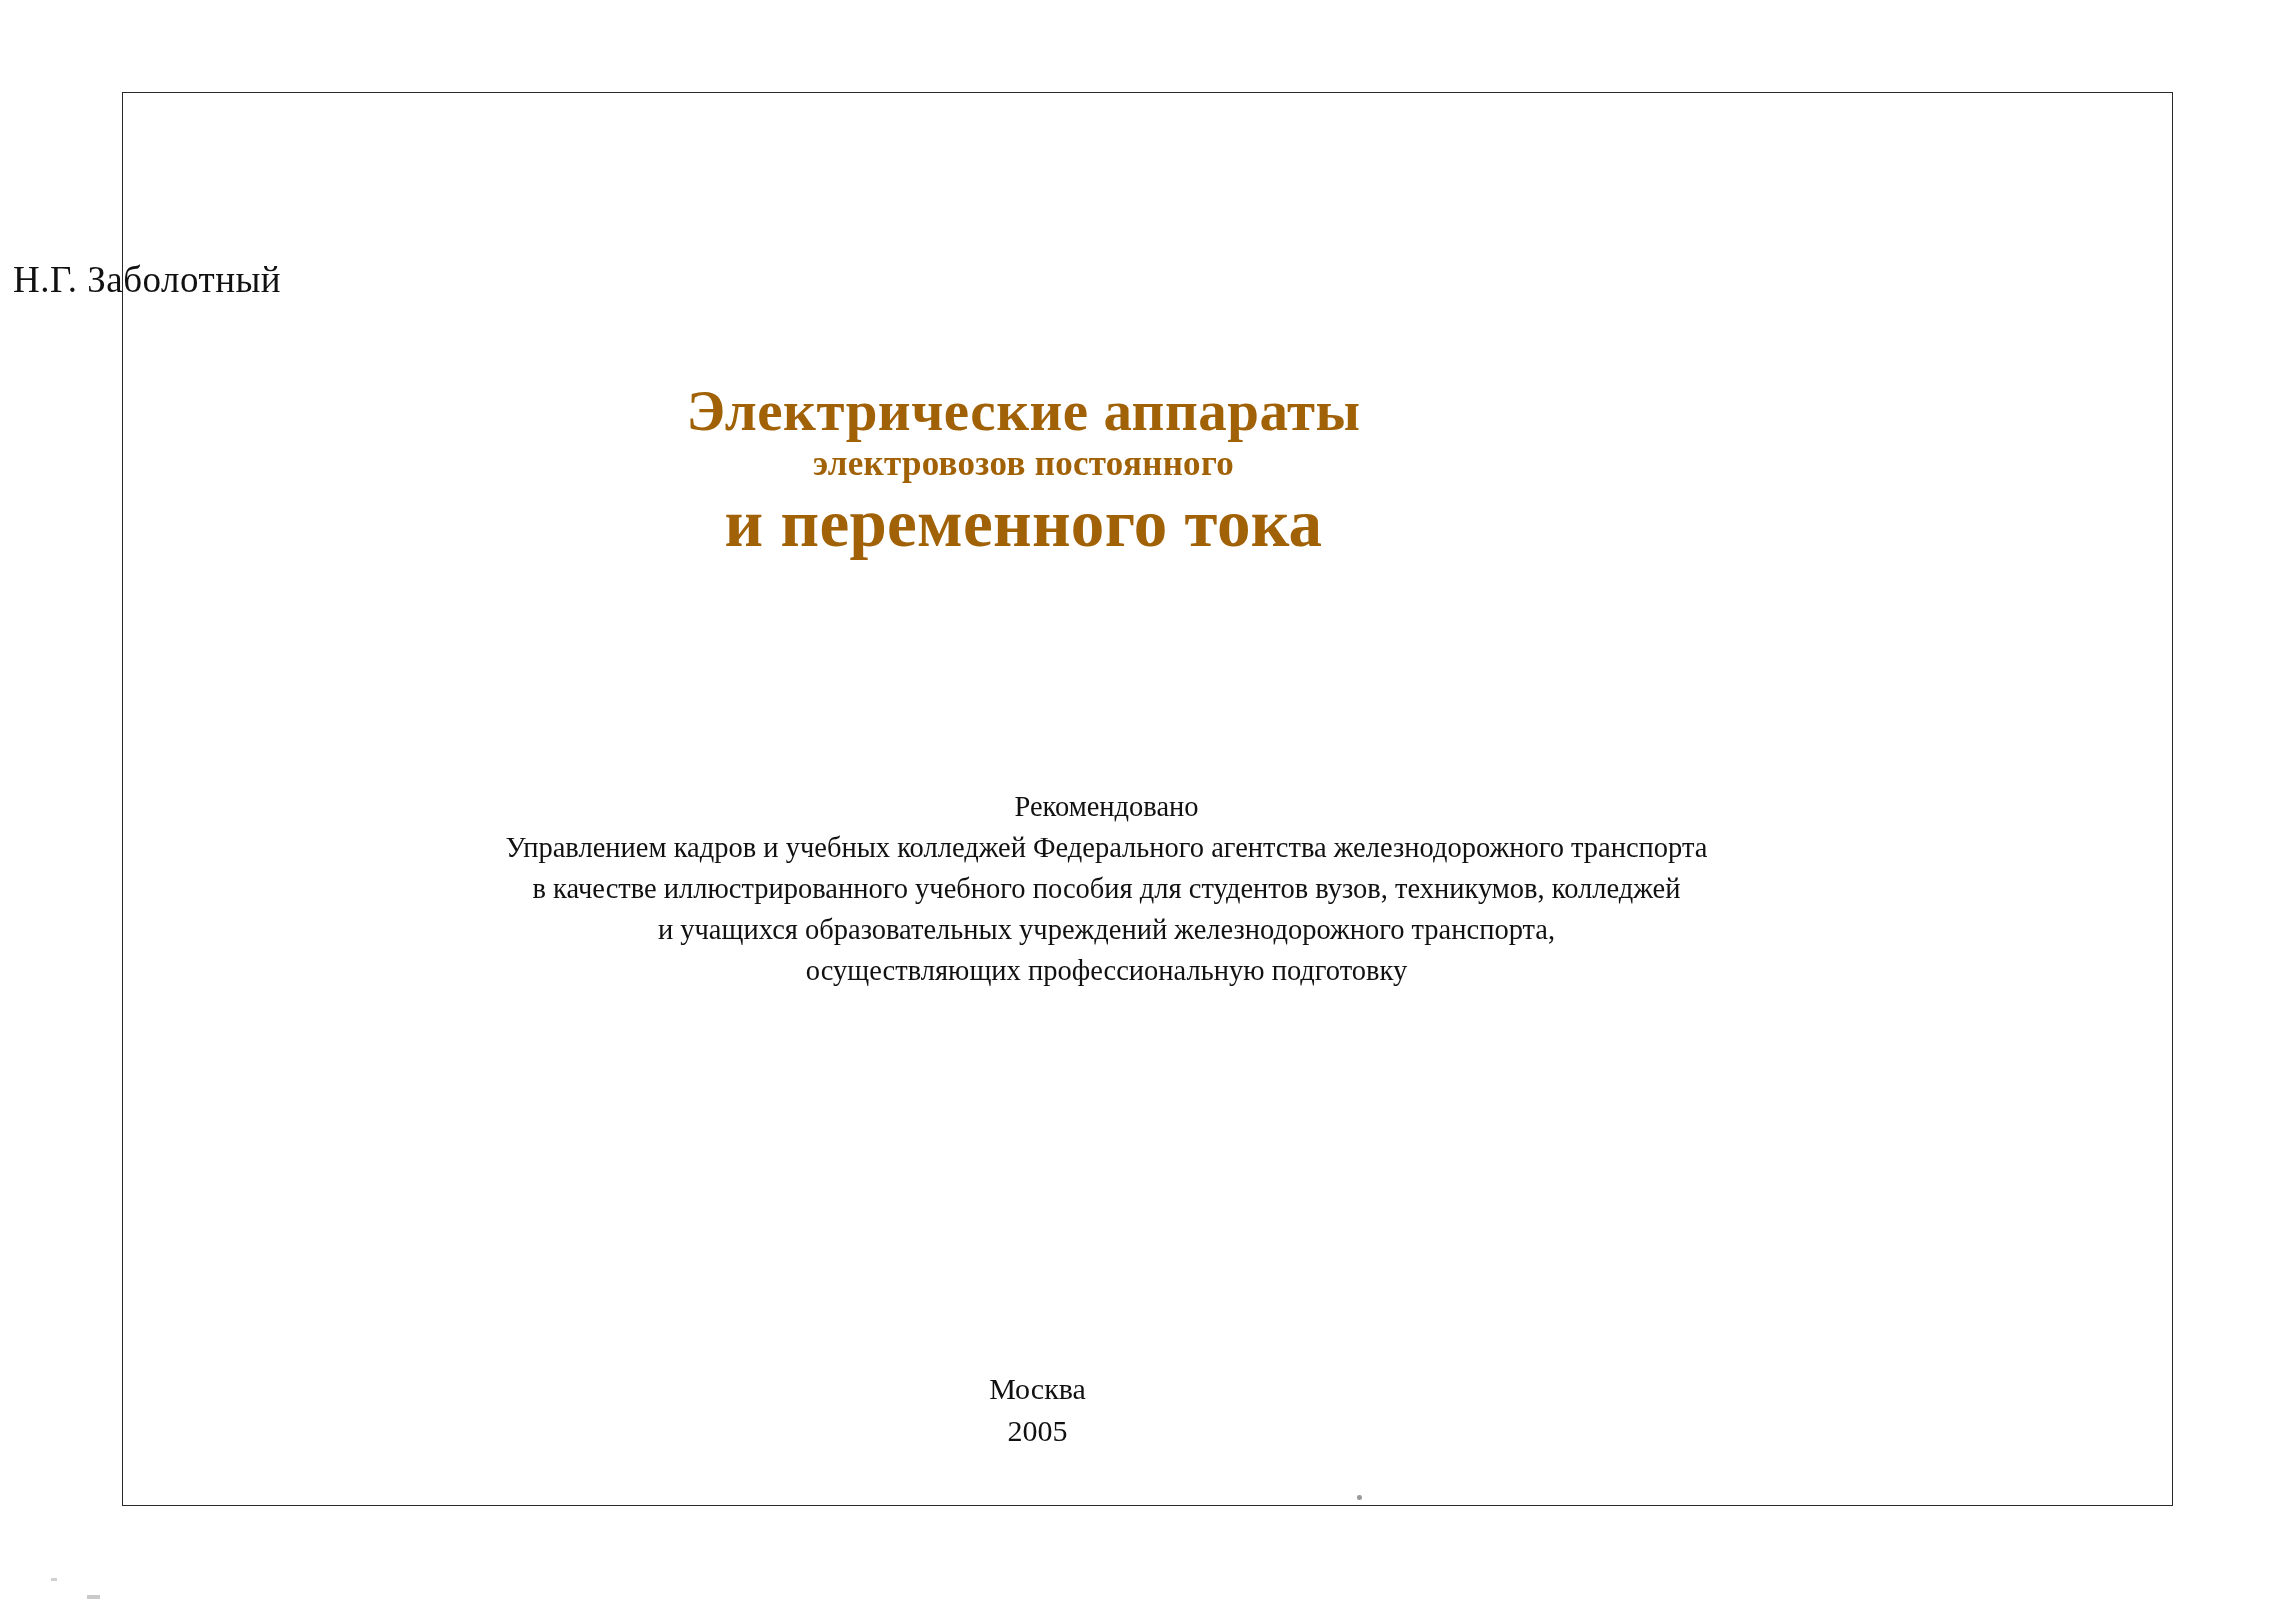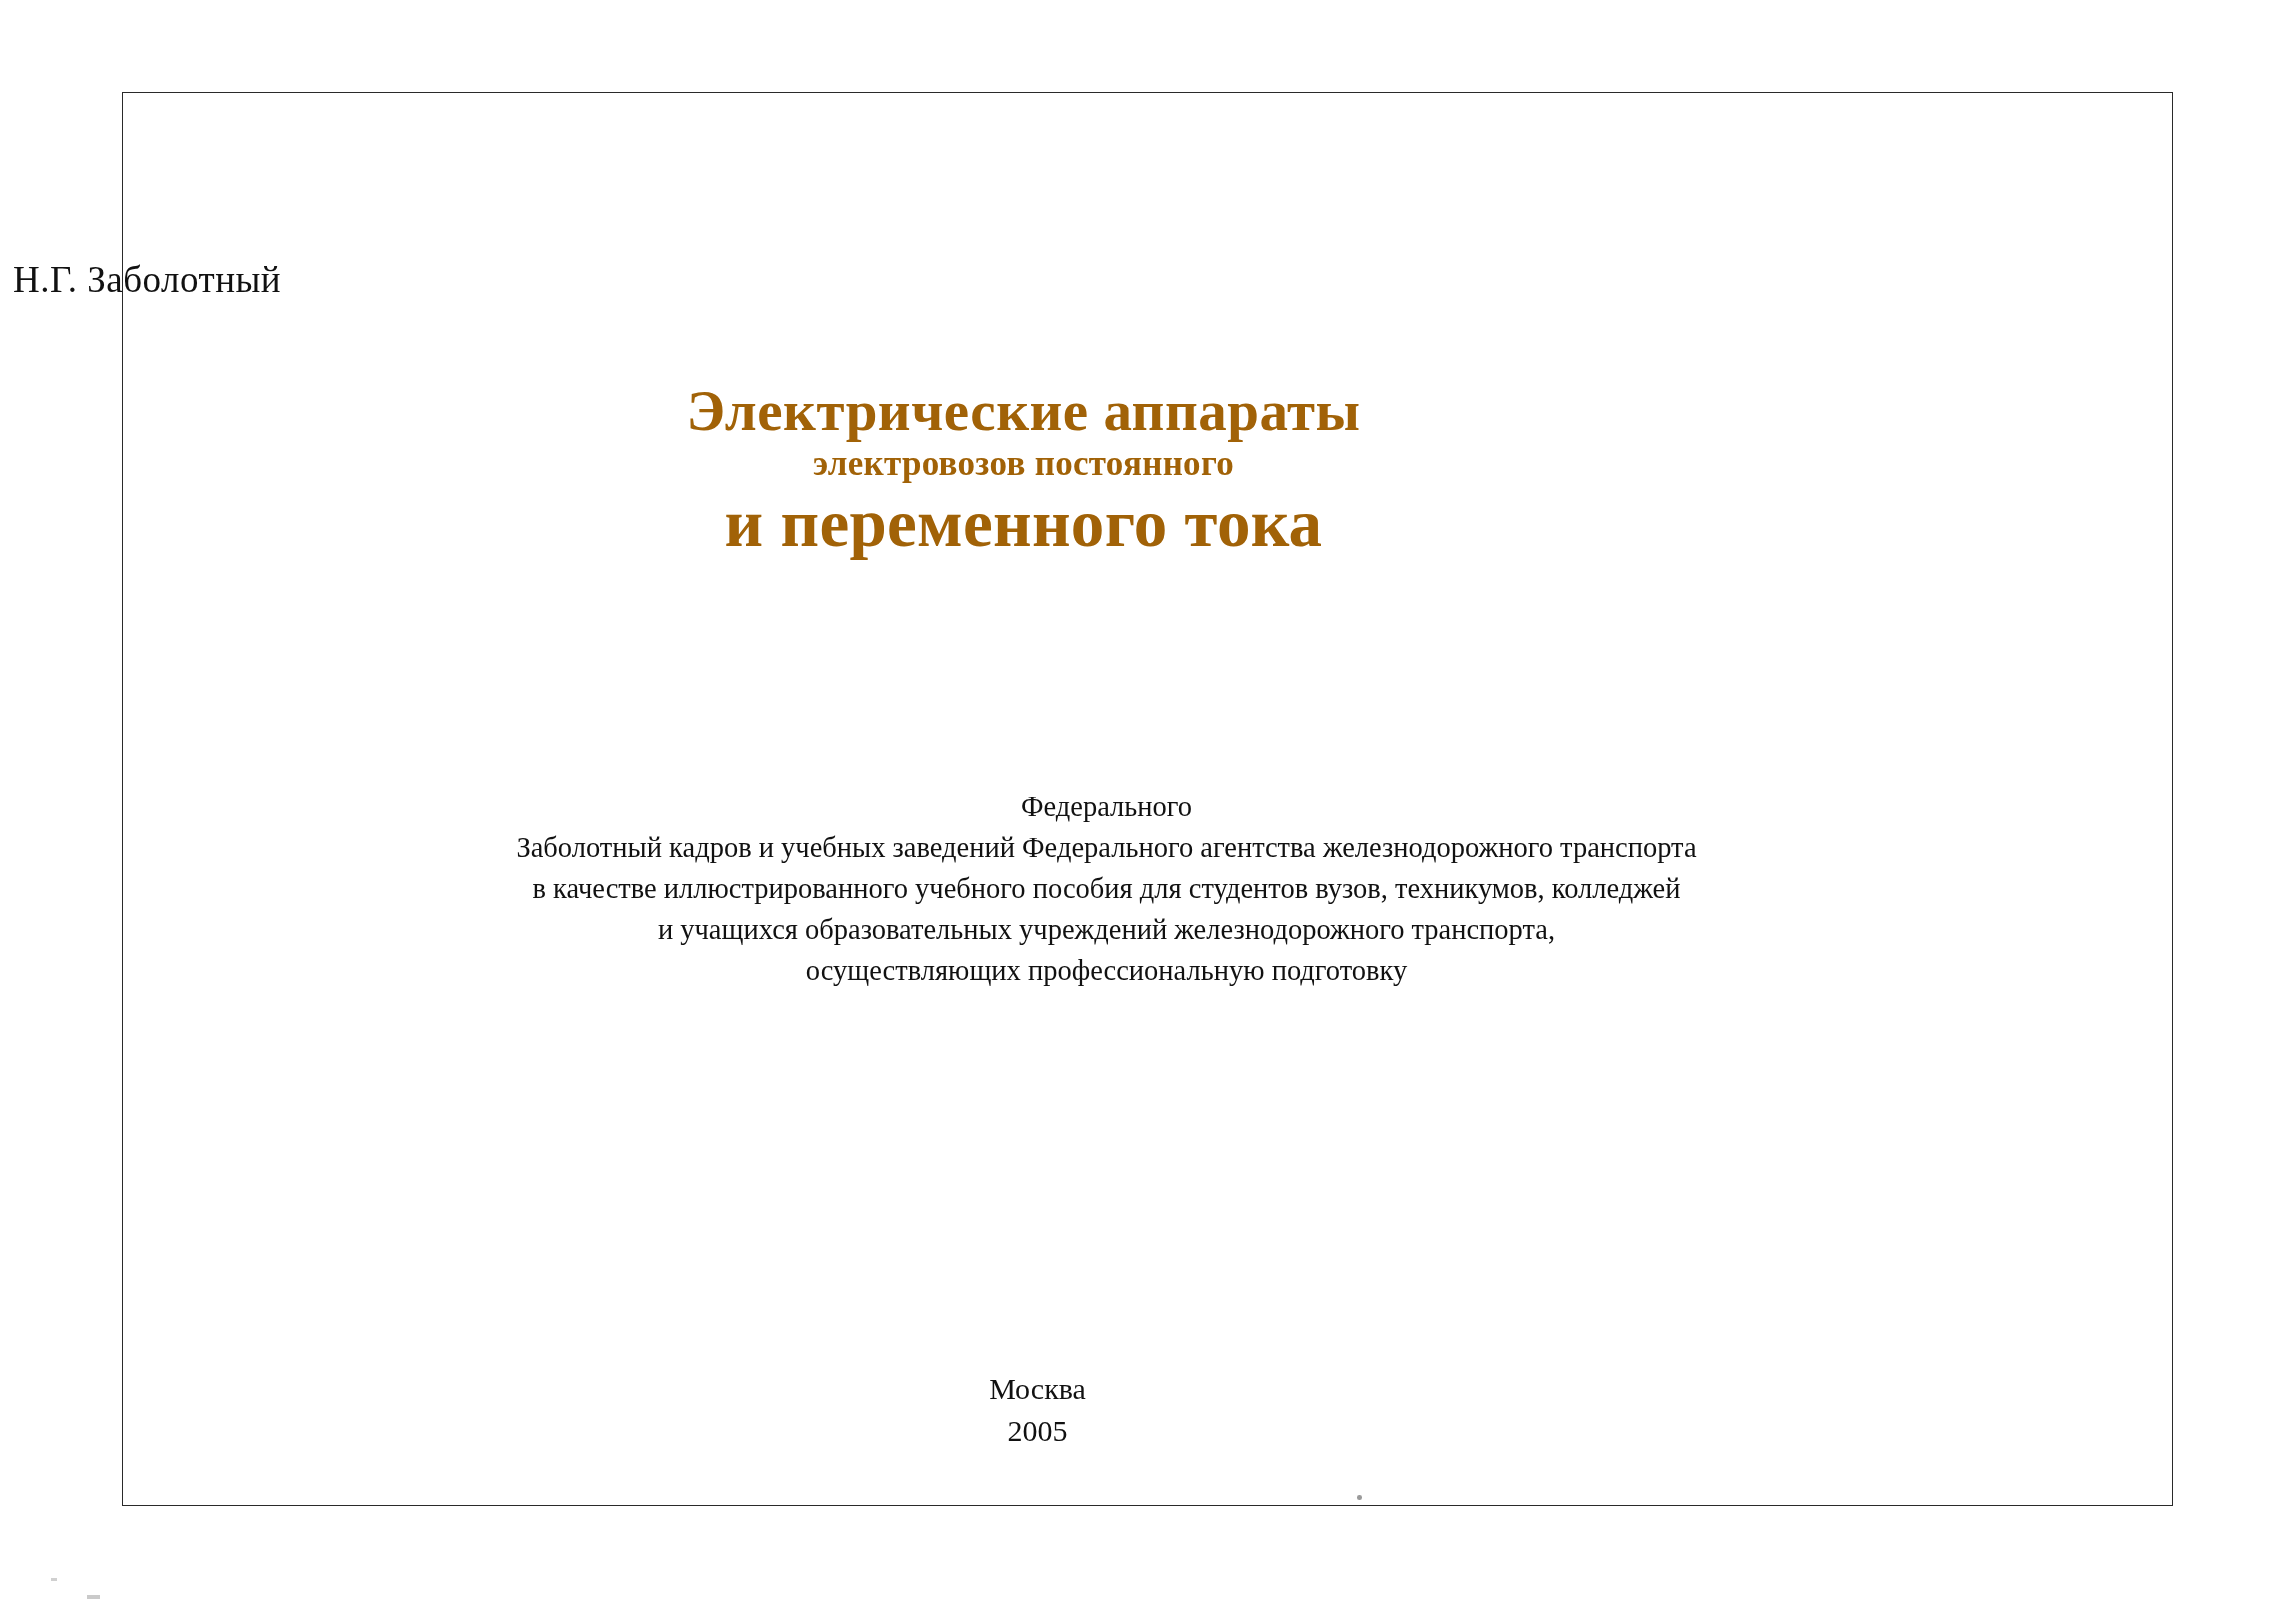--- a/index.html
+++ b/index.html
@@ -160,22 +160,22 @@
       <div class="title-block">
         <div class="title-inner">
           <div class="title-line l1">Электрические аппараты</div>
           <div class="title-line l2">электровозов постоянного</div>
           <div class="title-line l3">и переменного тока</div>
         </div>
       </div>
 
       <div class="recommend-block">
         <div class="recommend-inner">
-          <div class="rec-line">Федерального</div>
-          <div class="rec-line">Заболотный кадров и учебных заведений Федерального агентства железнодорожного транспорта</div>
+          <div class="rec-line">Рекомендовано</div>
+          <div class="rec-line">Управлением кадров и учебных колледжей Федерального агентства железнодорожного транспорта</div>
           <div class="rec-line">в качестве иллюстрированного учебного пособия для студентов вузов, техникумов, колледжей</div>
           <div class="rec-line">и учащихся образовательных учреждений железнодорожного транспорта,</div>
           <div class="rec-line">осуществляющих профессиональную подготовку</div>
         </div>
       </div>
 
       <div class="imprint-block">
         <div class="imprint-inner">
           <div class="imprint-line">Москва</div>
           <div class="imprint-line">2005</div>

